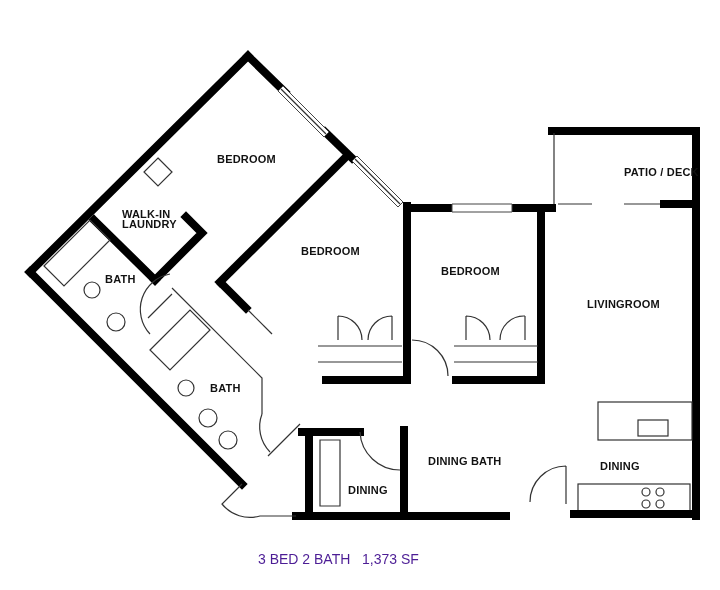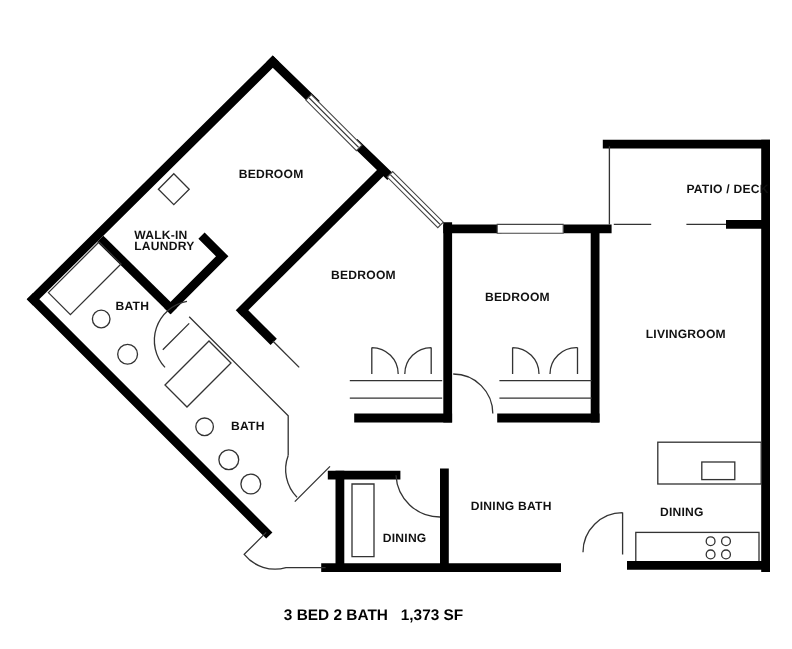--- a/index.html
+++ b/index.html
@@ -2,21 +2,21 @@
 <html><head>
 <meta charset="utf-8">
 <style>
   html, body { margin:0; padding:0; background:#ffffff; }
   body { width:720px; height:590px; position:relative; overflow:hidden; font-family:"Liberation Sans", sans-serif; }
   svg#plan { position:absolute; left:0; top:0; }
   .wall { stroke:#000; stroke-width:8; fill:none; stroke-linecap:square; }
   .thin { stroke:#333; stroke-width:1.2; fill:none; }
   .win  { stroke:#444; stroke-width:1; fill:#fff; }
   .label { position:absolute; font-size:11px; font-weight:bold; color:#111; letter-spacing:0.2px; white-space:nowrap; line-height:13px; }
-  .caption { position:absolute; left:258px; top:551px; font-size:14px; font-weight:bold; color:#000000; white-space:pre; }
+  .caption { position:absolute; left:258px; top:551px; font-size:14px; font-weight:normal; color:#4c1d95; white-space:pre; }
 </style>
 </head>
 <body>
 
 <svg id="plan" width="720" height="590">
 
   <path class="wall" d="M248,56 L30,272"></path>
   <path class="wall" d="M248,56 L285,92"></path>
   <path class="wall" d="M325,132 L352,158"></path>
   <path class="wall" d="M30,272 L242,484"></path>

